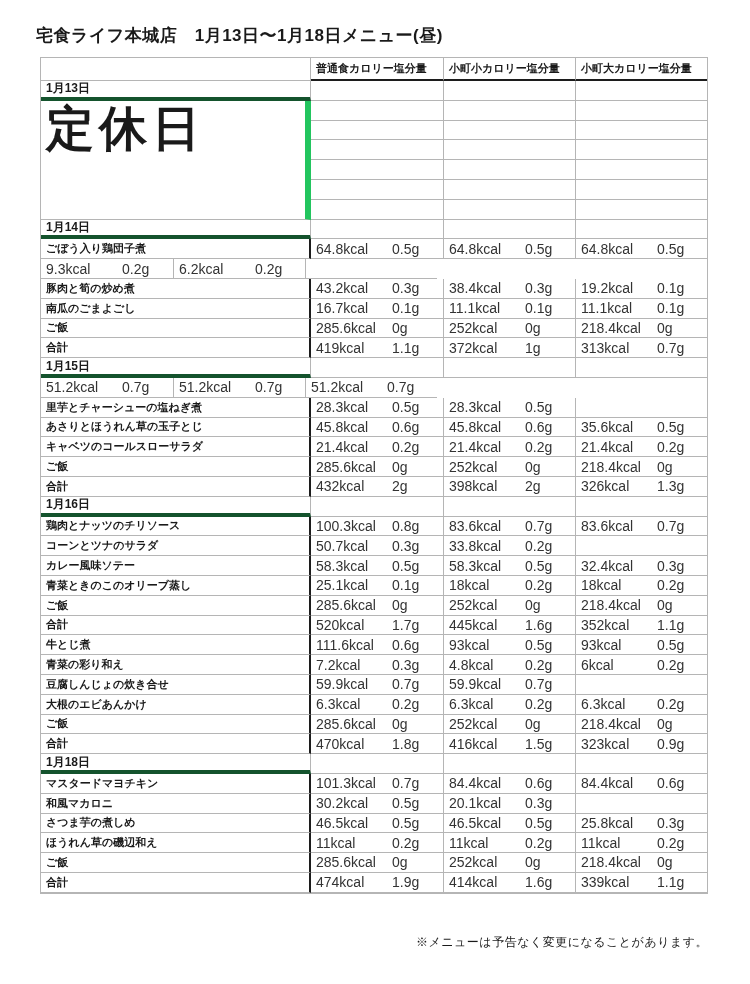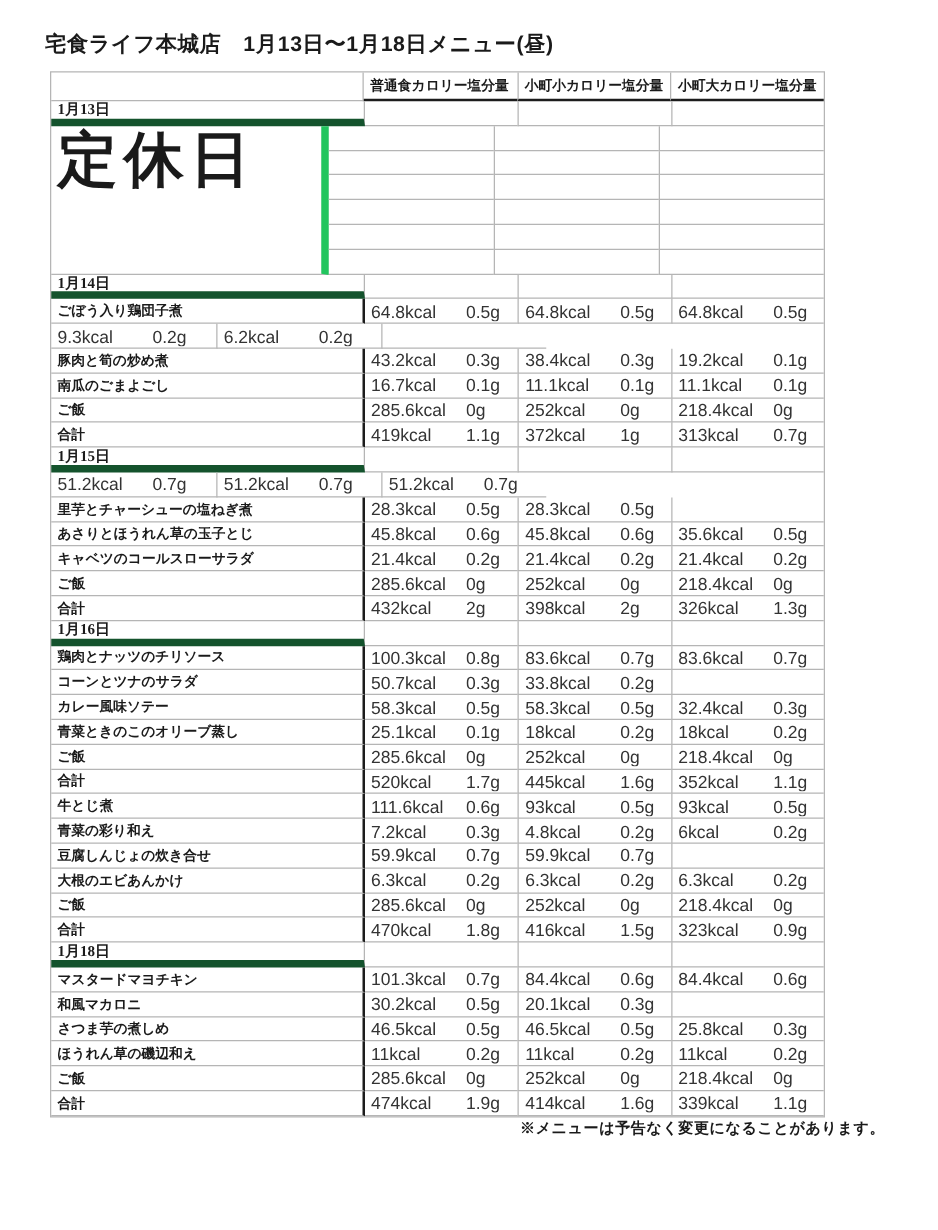--- a/index.html
+++ b/index.html
@@ -10,40 +10,40 @@
     font-family:"Liberation Sans", sans-serif;
     color:#1a1a1a;
     overflow:hidden;
   }
   .page-title {
     position:absolute; left:36px; top:24px;
     font-size:17px; font-weight:bold; letter-spacing:0.5px;
     white-space:pre;
   }
   .menu-table {
-    position:absolute; left:40px; top:57px; width:620px;
+    position:absolute; left:40px; top:57px; width:668px;
     border:1px solid #b5b5b5; background:#fff;
   }
   .row { display:flex; height:19.8px; }
   .row.header { height:23px; }
   .cell-name {
     width:270px; display:flex; align-items:center;
     padding-left:5px; overflow:hidden; white-space:nowrap;
   }
   .hcell-blank { border-right:1px solid #b5b5b5; border-bottom:1px solid #b5b5b5; }
   .hval {
     width:132px; display:flex; align-items:center; padding-left:5px;
     font-size:11px; font-weight:bold;
     border-bottom:2px solid #1c1c1c;
     overflow:hidden; white-space:nowrap;
   }
   .bl { border-left:1px solid #b5b5b5; }
   .date-name {
     font-size:12px; font-weight:bold;
-    border-right:1px solid #b5b5b5; border-bottom:6px solid #14532d;font-family:Liberation Serif, serif;
+    border-right:1px solid #b5b5b5; border-bottom:4px solid #14532d;
   }
   .item-name {
     font-size:11px; font-weight:bold;
     border-right:2px solid #1c1c1c; border-bottom:1px solid #b5b5b5;
   }
   .vg {
     width:132px; display:flex; align-items:center;
     border-bottom:1px solid #b5b5b5;
     font-size:14px; color:#333333;
     overflow:hidden; white-space:nowrap;
@@ -53,22 +53,22 @@
   .closed-block { display:flex; height:118.8px; }
   .closed-cell {
     width:270px; padding:2px 0 0 5px;
     font-size:48px; font-weight:bold; letter-spacing:5px; line-height:1.1;
     border-right:6px solid #22c55e; border-bottom:1px solid #b5b5b5;
     align-items:flex-start; display:flex;
     overflow:hidden; white-space:nowrap;
   }
   .closed-right { display:flex; flex-direction:column; flex:1; }
   .footer-note {
-    position:absolute; right:42px; top:894px;
-    font-size:12px; font-weight:bold; letter-spacing:0.5px;
+    position:absolute; right:42px; top:934px;
+    font-size:12px; font-weight:normal; letter-spacing:0.5px;
   }
 </style>
 </head>
 <body>
 
 <div class="page-title">宅食ライフ本城店　1月13日〜1月18日メニュー(昼)</div>
 
 <div class="menu-table">
     <div class="row header">
       <div class="cell-name hcell-blank"></div>

